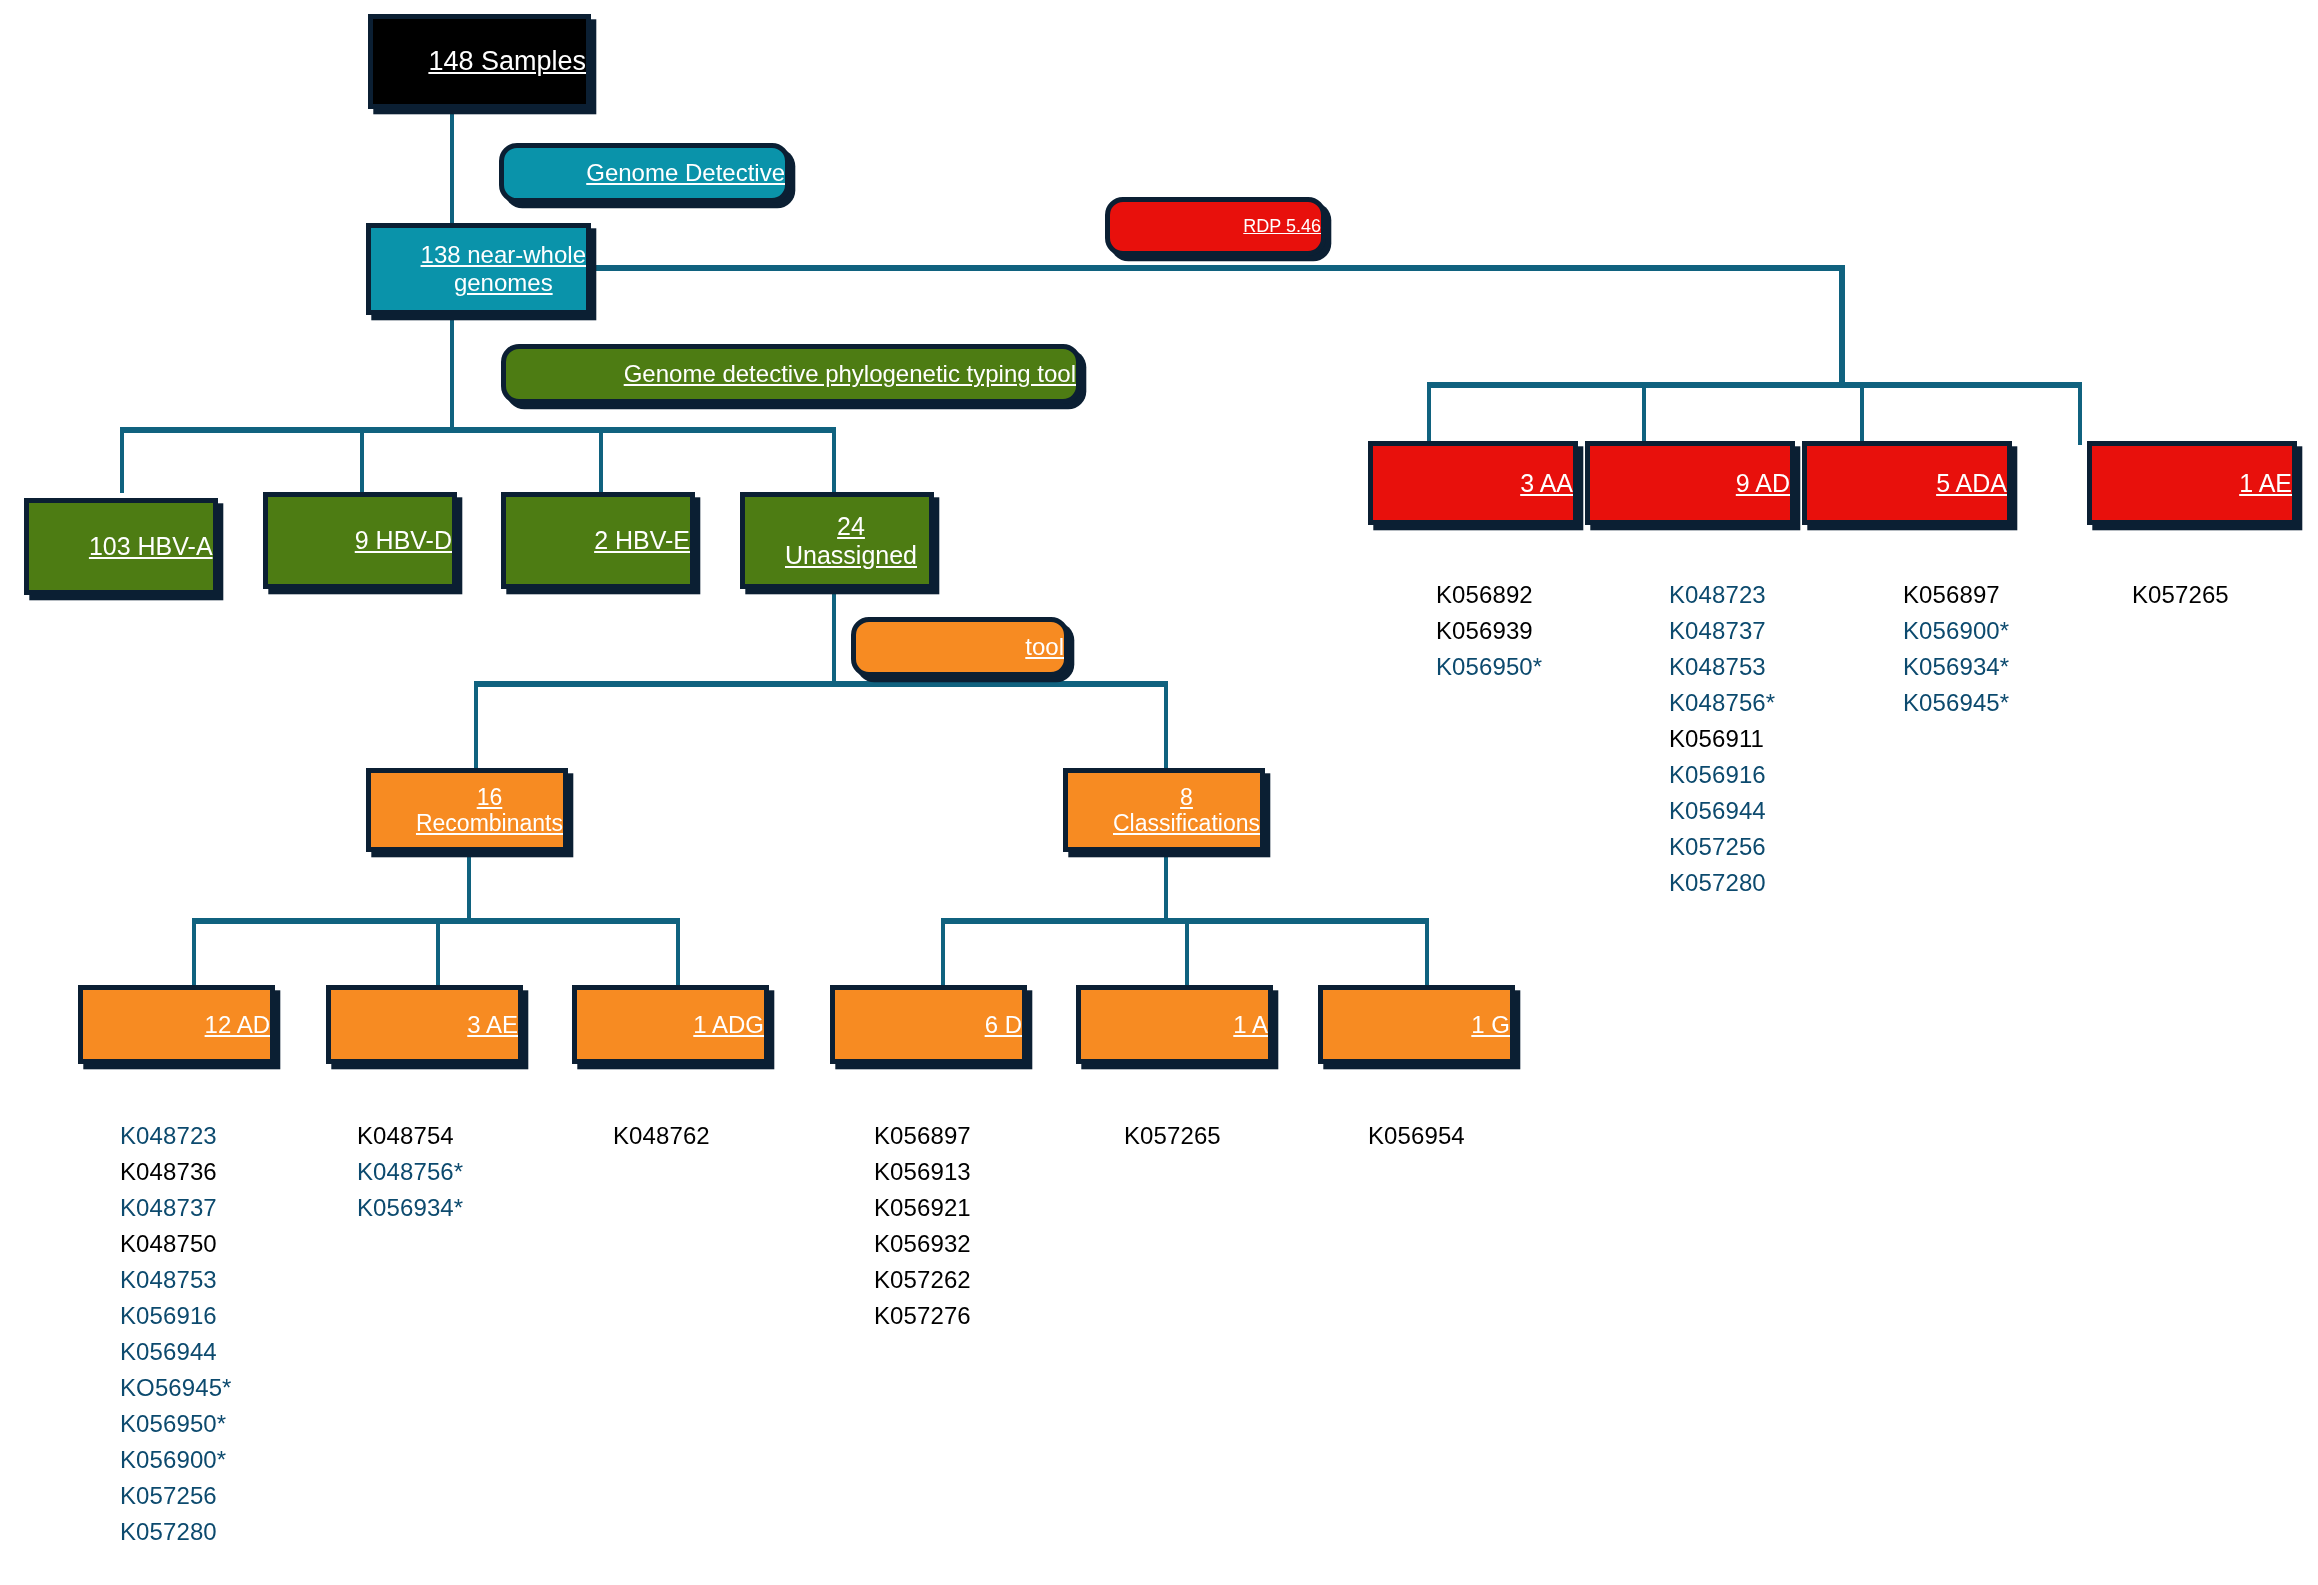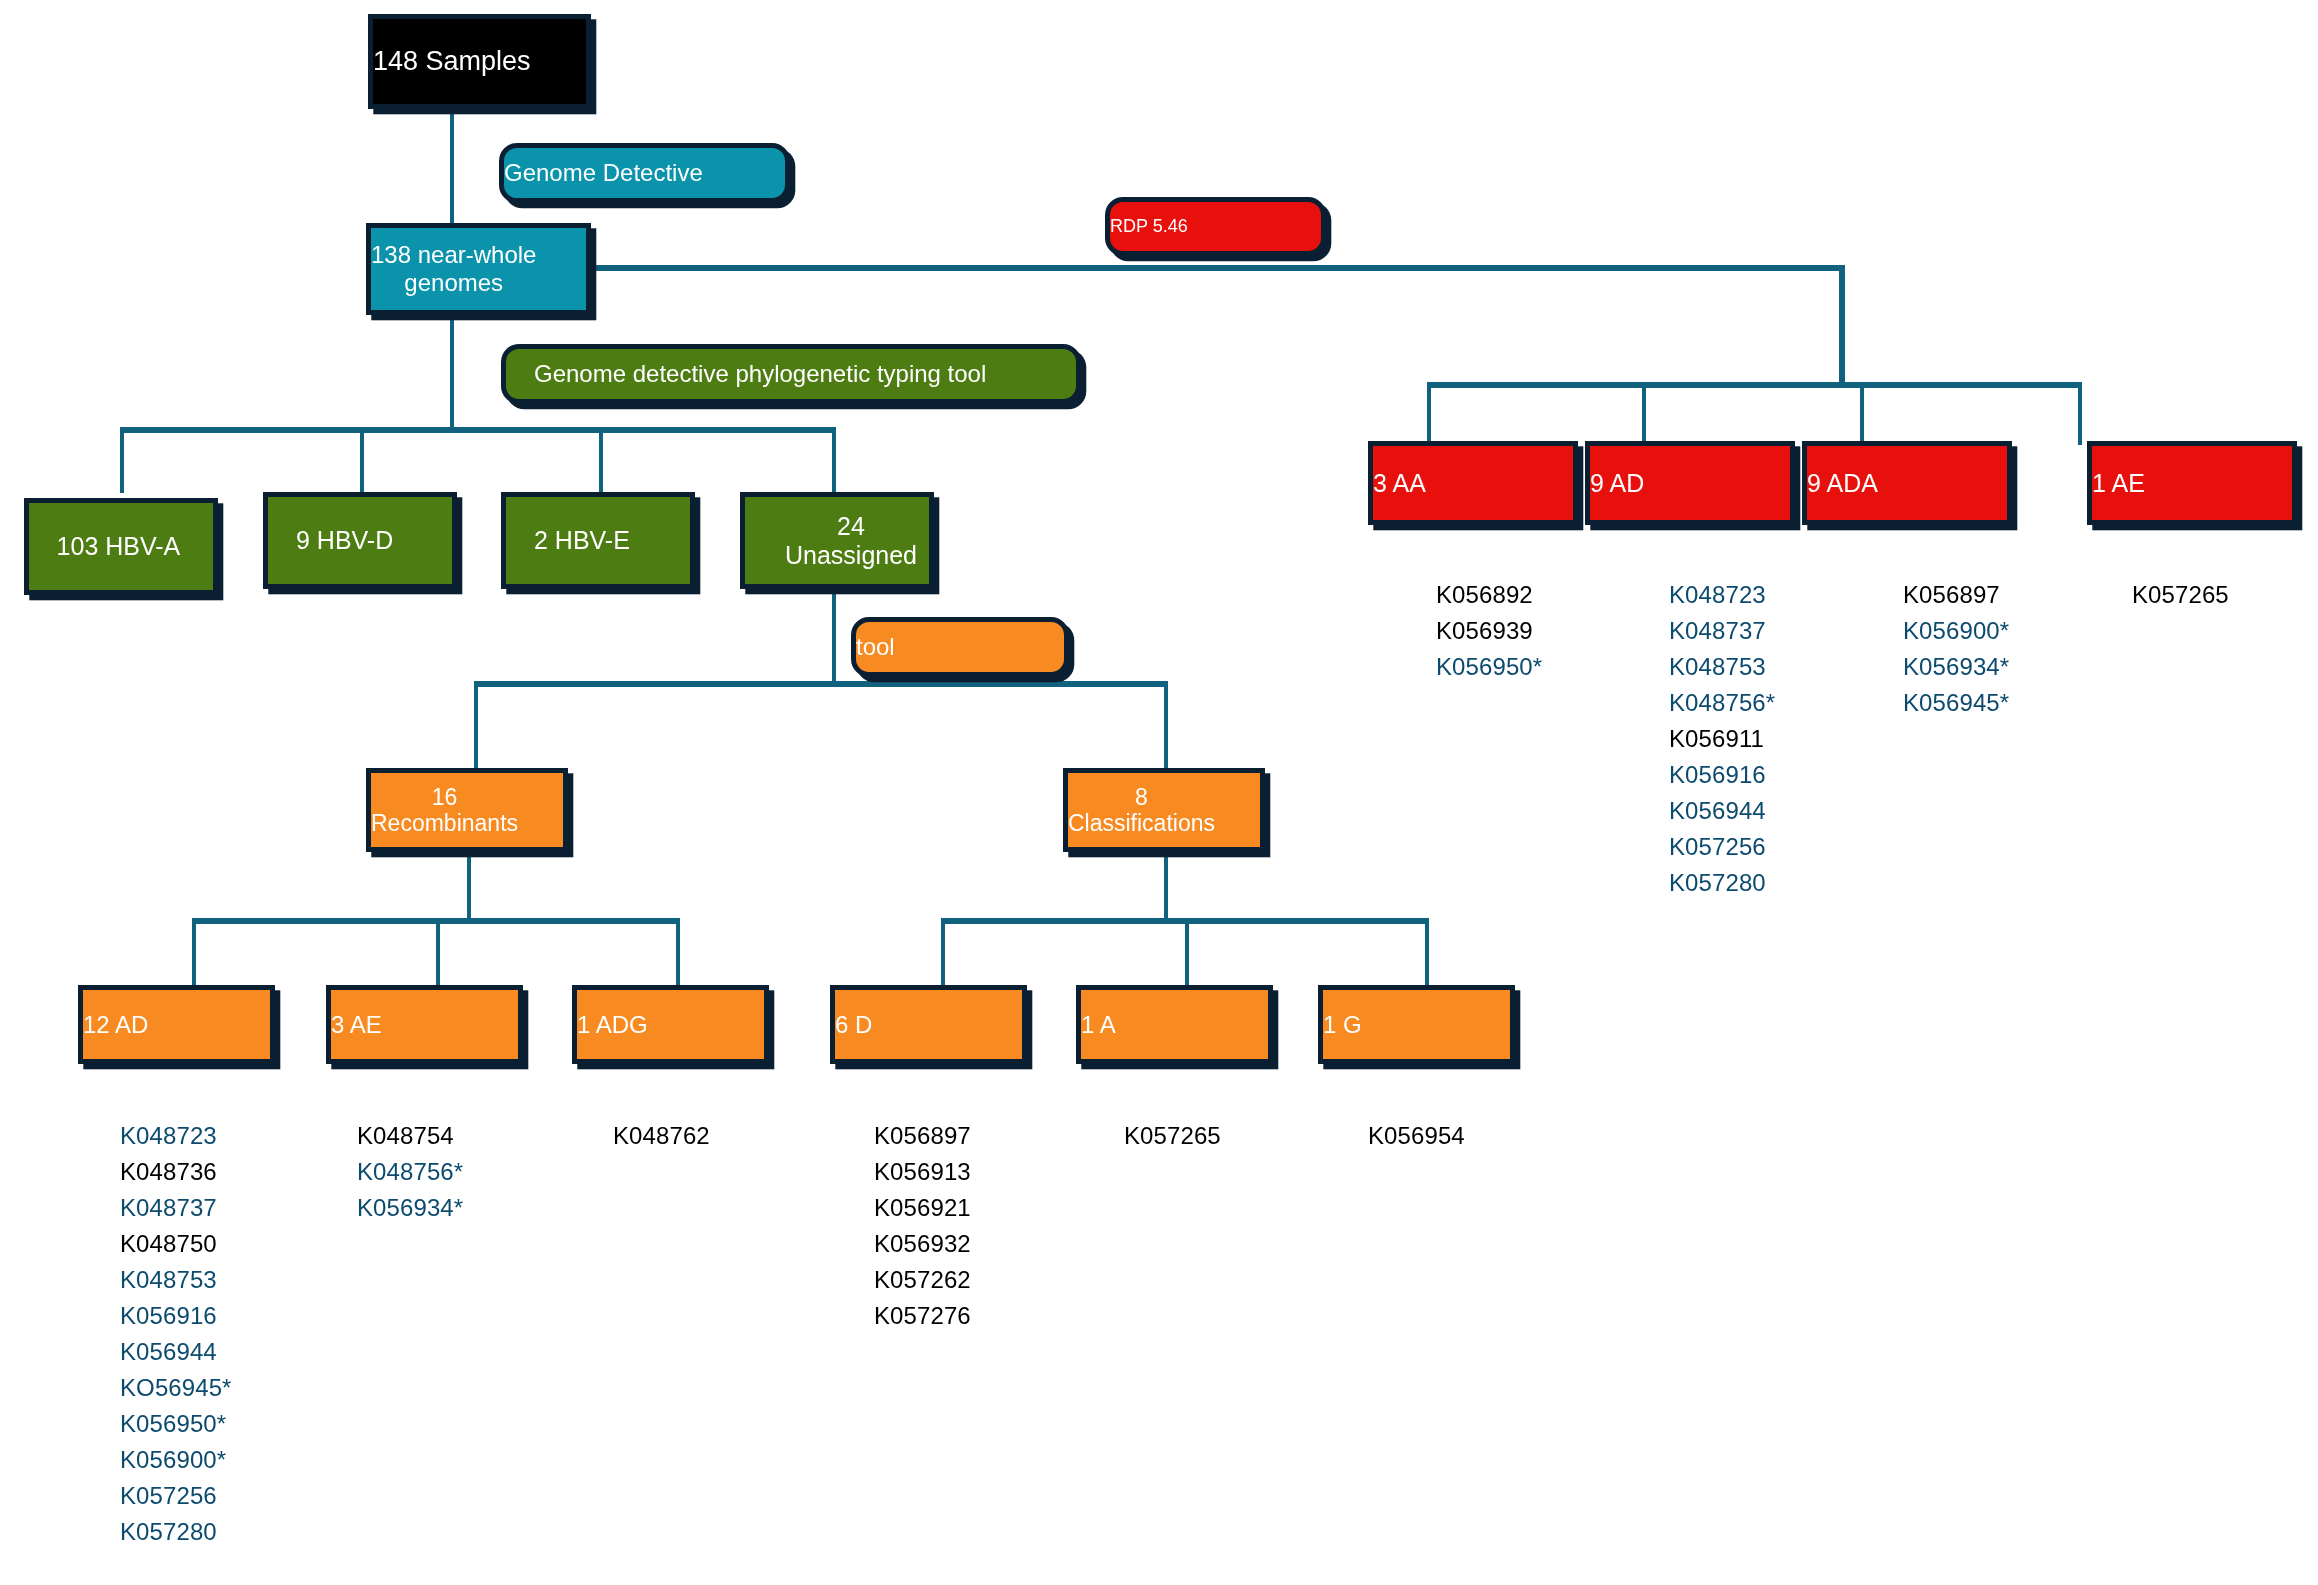--- a/index.html
+++ b/index.html
@@ -3,27 +3,28 @@
 <meta charset="utf-8">
 <style>
   html,body{margin:0;padding:0;background:#ffffff;}
   body{font-family:"Liberation Sans","DejaVu Sans",sans-serif;}
   #stage{position:relative;width:2319px;height:1586px;background:#ffffff;overflow:hidden;}
 
   
   .node{
     position:absolute;
     box-sizing:border-box;
-    display:flex;align-items:center;justify-content:flex-start;
+    display:flex;align-items:center;justify-content:flex-end;
     text-align:center;
     color:#ffffff;
     border:5.3px solid #0b1f33;
     box-shadow:5.3px 5.3px 0 0 #0b1f33;
     line-height:1.15;
     z-index:5;
+    text-decoration:underline;
   }
   .node.black{background:#000000;}
   .node.teal{background:#0a93aa;}
   .node.green{background:#4d7c13;padding-left:28px;}
   .node.orange{background:#f78b22;}
   .node.red{background:#e8100c;}
   .node.rounded{border-radius:18px;}
 
   .label-lines{white-space:pre-line;}
 
@@ -158,21 +159,21 @@
     <span class="label-lines">1 G</span>
   </div>
 
   <div class="node red" style="left:1368px;top:441px;width:210px;height:84px;font-size:25px;">
     <span class="label-lines">3 AA</span>
   </div>
   <div class="node red" style="left:1585px;top:441px;width:210px;height:84px;font-size:25px;">
     <span class="label-lines">9 AD</span>
   </div>
   <div class="node red" style="left:1802px;top:441px;width:210px;height:84px;font-size:25px;">
-    <span class="label-lines">9 ADA</span>
+    <span class="label-lines">5 ADA</span>
   </div>
   <div class="node red" style="left:2087px;top:441px;width:210px;height:84px;font-size:25px;">
     <span class="label-lines">1 AE</span>
   </div>
 
   <div class="samples left" style="left:1436px;top:577px;">
       <span class="s black">K056892</span>
       <span class="s black">K056939</span>
       <span class="s red">K056950*</span>
     </div>

